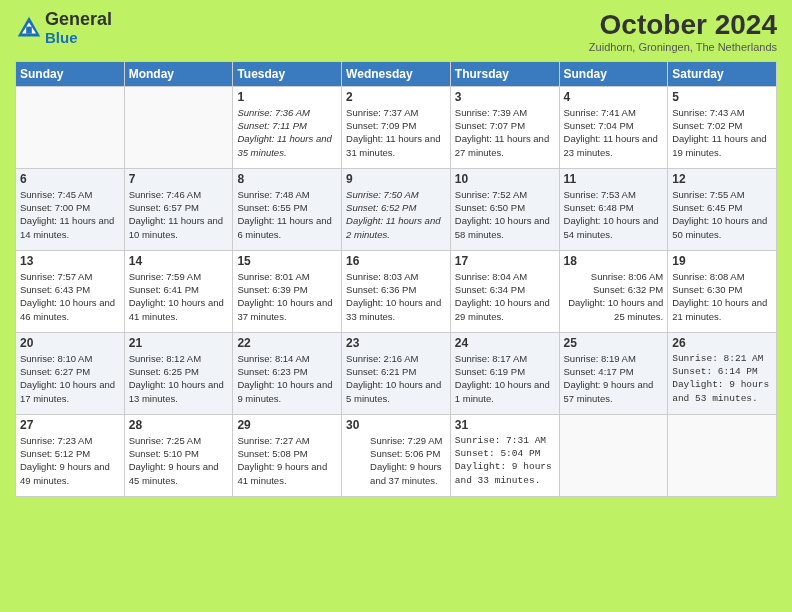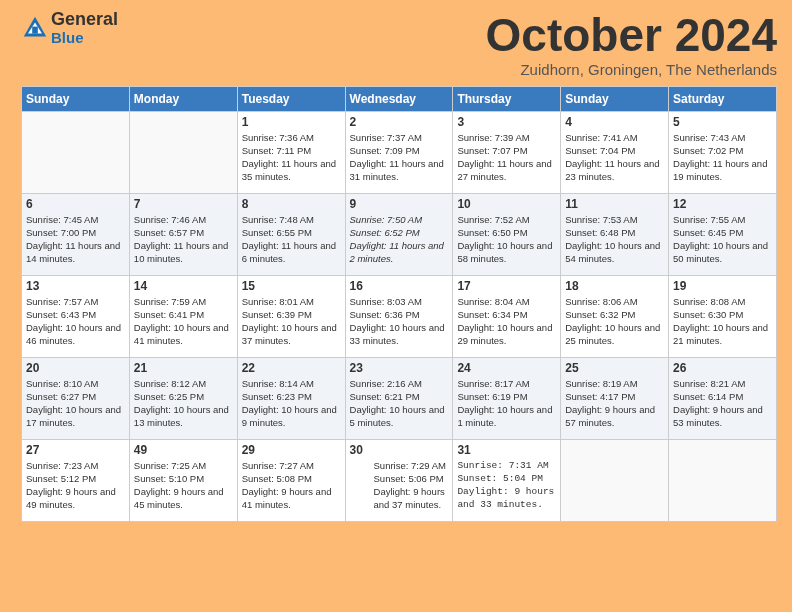--- a/index.html
+++ b/index.html
@@ -6,22 +6,22 @@
     body {
       font-family: Arial, sans-serif;
       background: #fff;
       width: 792px;
       min-height: 612px;
       overflow: hidden;
     }
     .page {
       width: 792px;
       min-height: 612px;
-      background: #fdba74;
-      padding: 10px 15px 10px 21px;
+      background: #bef264;
+      padding: 10px 15px 10px 15px;
     }
     .header {
       display: flex;
       align-items: flex-start;
       justify-content: space-between;
       margin-bottom: 8px;
     }
     .logo {
       display: flex;
       align-items: center;
@@ -43,27 +43,27 @@
     }
     .logo-icon {
       width: 28px;
       height: 28px;
       margin-right: 2px;
     }
     .title-block {
       text-align: right;
     }
     .month-title {
-      font-size: 46px;
+      font-size: 28px;
       font-weight: bold;
       color: #333;
       line-height: 1.1;
     }
     .subtitle {
-      font-size: 15px;
+      font-size: 11px;
       color: #555;
     }
     .calendar-table {
       width: 100%;
       border-collapse: collapse;
       table-layout: fixed;
       border-radius: 28px;
     }
     .calendar-table th {
       background: #3a7abf;
@@ -135,21 +135,21 @@
           <th>Sunday</th>
           <th>Saturday</th>
         </tr>
     </thead>
     <tbody id="calendar-body">
     <tr>
           <td class="empty-cell"></td>
           <td class="empty-cell"></td>
           <td>
             <span class="day-number">1</span>
-            <div class="day-info" style="white-space: pre-line;">Sunrise: 7:36 AM
+            <div class="day-info" style="white-space: pre-line; font-style: italic;">Sunrise: 7:36 AM
 Sunset: 7:11 PM
 Daylight: 11 hours and 35 minutes.</div>
           </td>
           <td>
             <span class="day-number">2</span>
             <div class="day-info" style="white-space: pre-line;">Sunrise: 7:37 AM
 Sunset: 7:09 PM
 Daylight: 11 hours and 31 minutes.</div>
           </td>
           <td>
@@ -241,21 +241,21 @@
 Daylight: 10 hours and 33 minutes.</div>
           </td>
           <td>
             <span class="day-number">17</span>
             <div class="day-info" style="white-space: pre-line;">Sunrise: 8:04 AM
 Sunset: 6:34 PM
 Daylight: 10 hours and 29 minutes.</div>
           </td>
           <td>
             <span class="day-number">18</span>
-            <div class="day-info" style="white-space: pre-line;">Sunrise: 8:06 AM
+            <div class="day-info" style="white-space: pre-line; text-align: right;">Sunrise: 8:06 AM
 Sunset: 6:32 PM
 Daylight: 10 hours and 25 minutes.</div>
           </td>
           <td>
             <span class="day-number">19</span>
             <div class="day-info" style="white-space: pre-line;">Sunrise: 8:08 AM
 Sunset: 6:30 PM
 Daylight: 10 hours and 21 minutes.</div>
           </td>
         </tr>
@@ -291,34 +291,34 @@
 Daylight: 10 hours and 1 minute.</div>
           </td>
           <td>
             <span class="day-number">25</span>
             <div class="day-info" style="white-space: pre-line;">Sunrise: 8:19 AM
 Sunset: 4:17 PM
 Daylight: 9 hours and 57 minutes.</div>
           </td>
           <td>
             <span class="day-number">26</span>
-            <div class="day-info" style="white-space: pre-line;">Sunrise: 8:21 AM
+            <div class="day-info" style="white-space: pre-line; font-family: Liberation Mono, monospace;">Sunrise: 8:21 AM
 Sunset: 6:14 PM
 Daylight: 9 hours and 53 minutes.</div>
           </td>
         </tr>
         <tr>
           <td>
             <span class="day-number">27</span>
             <div class="day-info" style="white-space: pre-line;">Sunrise: 7:23 AM
 Sunset: 5:12 PM
 Daylight: 9 hours and 49 minutes.</div>
           </td>
           <td>
-            <span class="day-number">49</span>
+            <span class="day-number">28</span>
             <div class="day-info" style="white-space: pre-line;">Sunrise: 7:25 AM
 Sunset: 5:10 PM
 Daylight: 9 hours and 45 minutes.</div>
           </td>
           <td>
             <span class="day-number">29</span>
             <div class="day-info" style="white-space: pre-line;">Sunrise: 7:27 AM
 Sunset: 5:08 PM
 Daylight: 9 hours and 41 minutes.</div>
           </td>

